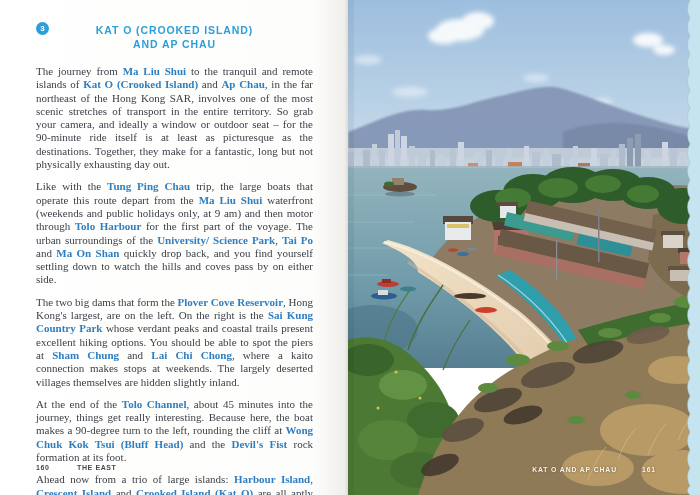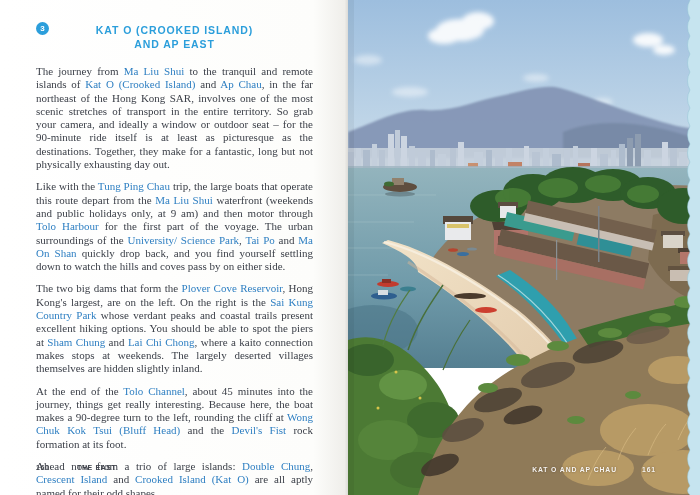--- a/index.html
+++ b/index.html
@@ -21,21 +21,21 @@
     position:absolute; left:36px; top:23px; width:277px; margin:0;
     text-align:center; color:#2b9edb; letter-spacing:0.9px;
     font:bold 10.5px/14px "Liberation Sans", sans-serif;
   }
   .body-text {
     position:absolute; left:36px; top:65px; width:277px;
     font-family:"Liberation Serif", serif; font-size:11px; line-height:13.3px;
     color:#3c4049; text-align:justify;
   }
   .body-text p { margin:0 0 9px 0; }
-  .body-text .link { color:#2e7fc2; font-weight:normal; }
+  .body-text .link { color:#2e7fc2; font-weight:bold; }
   .footer-left {
     position:absolute; left:36px; top:463px; color:#43464e;
     font:bold 7px/10px "Liberation Sans", sans-serif; letter-spacing:0.6px;
   }
   .footer-left .section { margin-left:25px; }
   
   .page-right { position:absolute; left:348px; top:0; width:352px; height:495px; }
   .page-right svg { display:block; }
   .photo-footer {
     position:absolute; bottom:21px; right:44px;
@@ -45,28 +45,28 @@
     text-shadow:0 0 2px rgba(60,40,20,0.55);
   }
 </style>
 </head>
 <body>
 
 <div class="stage">
 
   <div class="page-left">
     <span class="badge">3</span>
-    <h1 class="heading"><span>KAT O (CROOKED ISLAND)</span><br><span>AND AP EAST</span></h1>
+    <h1 class="heading"><span>KAT O (CROOKED ISLAND)</span><br><span>AND AP CHAU</span></h1>
 
     <div class="body-text">
       <p><span>The journey from </span><span class="link">Ma Liu Shui</span><span> to the tranquil and remote islands of </span><span class="link">Kat O (Crooked Island)</span><span> and </span><span class="link">Ap Chau</span><span>, in the far northeast of the Hong Kong SAR, involves one of the most scenic stretches of transport in the entire territory. So grab your camera, and ideally a window or outdoor seat – for the 90-minute ride itself is at least as picturesque as the destinations. Together, they make for a fantastic, long but not physically exhausting day out.</span></p>
       <p><span>Like with the </span><span class="link">Tung Ping Chau</span><span> trip, the large boats that operate this route depart from the </span><span class="link">Ma Liu Shui</span><span> waterfront (weekends and public holidays only, at 9 am) and then motor through </span><span class="link">Tolo Harbour</span><span> for the first part of the voyage. The urban surroundings of the </span><span class="link">University/ Science Park</span><span>, </span><span class="link">Tai Po</span><span> and </span><span class="link">Ma On Shan</span><span> quickly drop back, and you find yourself settling down to watch the hills and coves pass by on either side.</span></p>
       <p><span>The two big dams that form the </span><span class="link">Plover Cove Reservoir</span><span>, Hong Kong's largest, are on the left. On the right is the </span><span class="link">Sai Kung Country Park</span><span> whose verdant peaks and coastal trails present excellent hiking options. You should be able to spot the piers at </span><span class="link">Sham Chung</span><span> and </span><span class="link">Lai Chi Chong</span><span>, where a kaito connection makes stops at weekends. The largely deserted villages themselves are hidden slightly inland.</span></p>
       <p><span>At the end of the </span><span class="link">Tolo Channel</span><span>, about 45 minutes into the journey, things get really interesting. Because here, the boat makes a 90-degree turn to the left, rounding the cliff at </span><span class="link">Wong Chuk Kok Tsui (Bluff Head)</span><span> and the </span><span class="link">Devil's Fist</span><span> rock formation at its foot.</span></p>
-      <p><span>Ahead now from a trio of large islands: </span><span class="link">Double Chung</span><span>, </span><span class="link">Crescent Island</span><span> and </span><span class="link">Crooked Island (Kat O)</span><span> are all aptly named for their odd shapes.</span></p>
+      <p><span>Ahead now from a trio of large islands: </span><span class="link">Harbour Island</span><span>, </span><span class="link">Crescent Island</span><span> and </span><span class="link">Crooked Island (Kat O)</span><span> are all aptly named for their odd shapes.</span></p>
     </div>
 
     <div class="footer-left">
       <span class="page-num">160</span>
       <span class="section">THE EAST</span>
     </div>
   </div>
 
   <div class="page-right">
     <svg viewBox="0 0 352 495" width="352" height="495" preserveAspectRatio="none" role="img">

